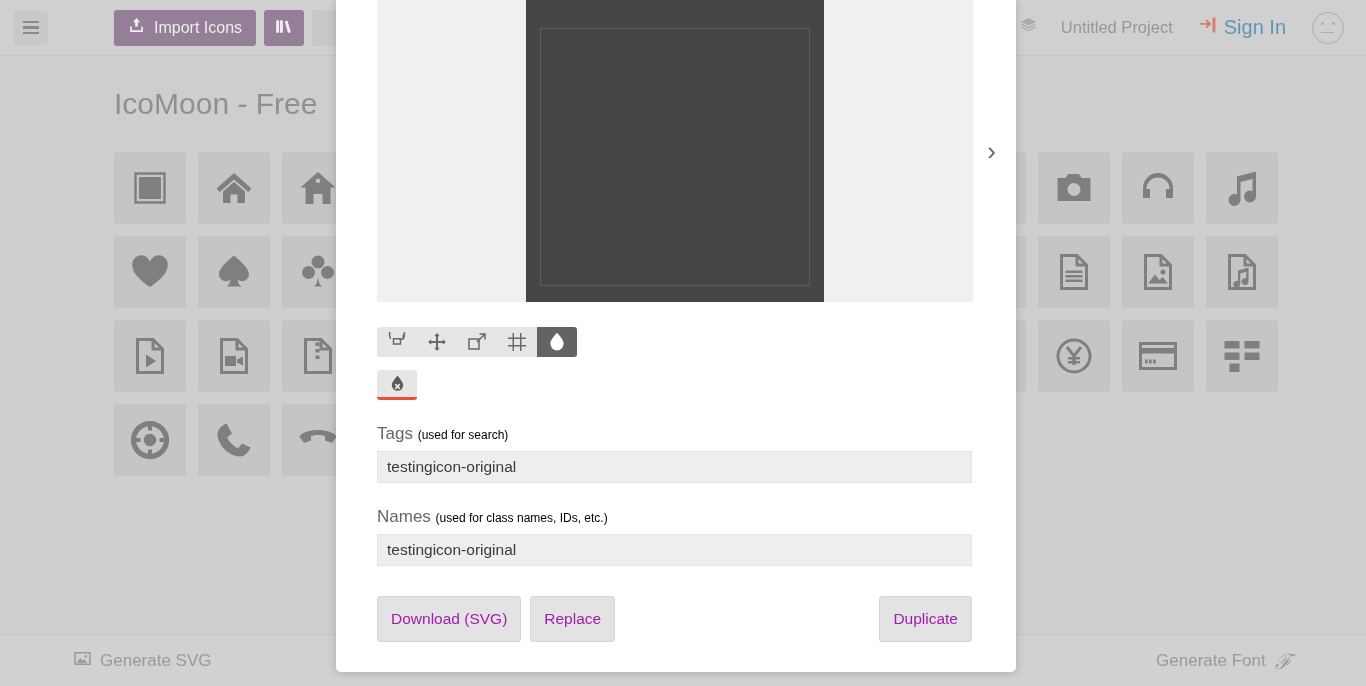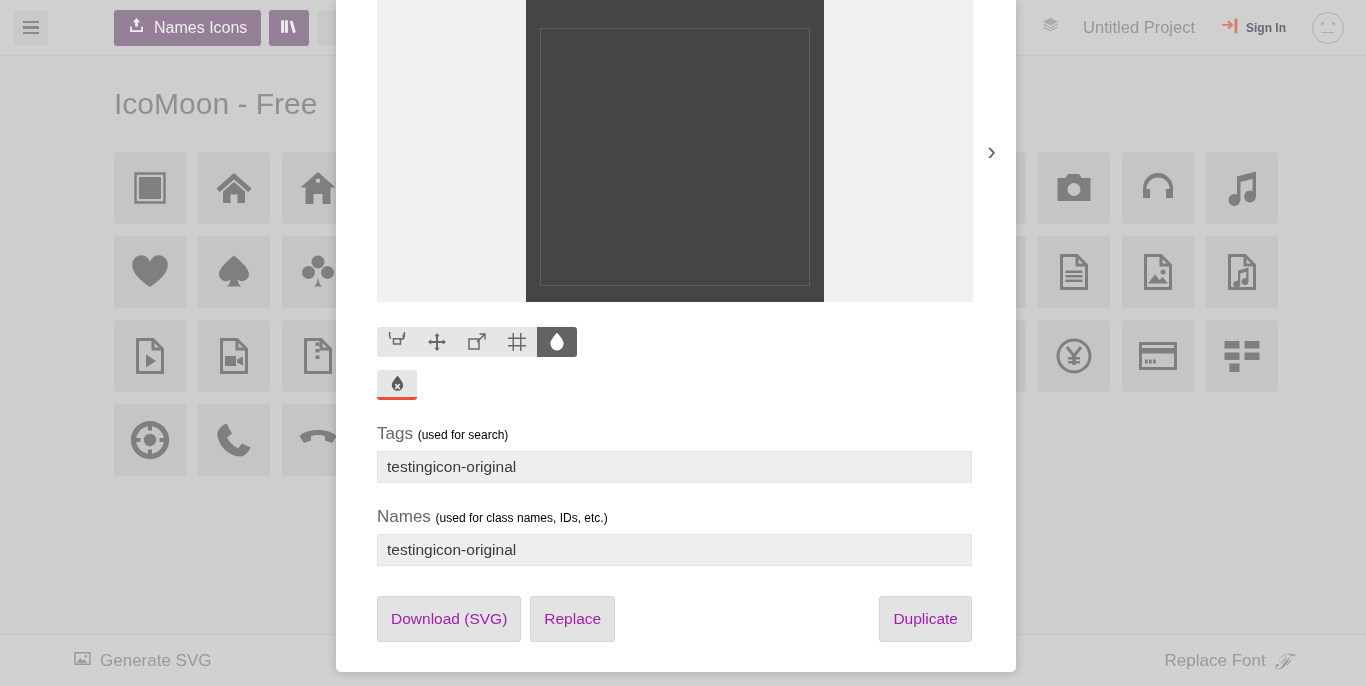--- a/index.html
+++ b/index.html
@@ -48,21 +48,21 @@
   .topbar-right {
     margin-left: auto; display: flex; align-items: center; gap: 26px;
     padding-right: 8px;
   }
   .proj {
     display:flex; align-items:center; gap: 24px;
     color: #6a6a6a; font-size: 16.5px; cursor: pointer;
   }
   .signin {
     display:flex; align-items:center; gap: 7px;
-    color: #0f172a; font-size: 12px; cursor: pointer; font-weight: bold;
+    color: #0369a1; font-size: 20px; cursor: pointer;
   }
   .avatar {
     width: 32px; height: 32px; border-radius: 50%;
     border: 1.6px solid #909090;
     position: relative; cursor: pointer;
   }
   .avatar::before, .avatar::after {
     content:''; position:absolute; background:#909090;
   }
   .avatar::before {
@@ -264,21 +264,21 @@
     </div>
     <div class="tb-spacer"></div>
 
     <button class="btn-purple">
       <span>
         <svg width="17" height="17" viewBox="0 0 16 16" fill="#fff">
           <path d="M8 1L4.5 5h2.2v4h2.6V5h2.2L8 1z"></path>
           <path d="M2 9v5h12V9h-1.6v3.4H3.6V9H2z"></path>
         </svg>
       </span>
-      <span>Names Icons</span>
+      <span>Import Icons</span>
     </button>
 
     <button class="btn-purple square" style="margin-left:8px">
       <span>
         <svg width="18" height="18" viewBox="0 0 16 16" fill="#fff">
           <rect x="1" y="3" width="2.6" height="11"></rect>
           <rect x="4.4" y="3" width="2.6" height="11"></rect>
           <path d="M8.6 3.9l2.5-.8 3 10.4-2.5.8z"></path>
         </svg>
       </span>
@@ -672,21 +672,21 @@
       <span>
         <svg width="17" height="17" viewBox="0 0 16 16" fill="#6e6e6e">
           <rect x="1" y="2.6" width="14" height="10.8" fill="none" stroke="#6e6e6e" stroke-width="1.4"></rect>
           <circle cx="11" cy="6" r="1.2"></circle>
           <path d="M2.4 12l3.4-4.4 2.2 2.6 1.4-1.4 3 3.2H2.4z"></path>
         </svg>
       </span>
       <span>Generate SVG</span>
     </div>
     <div class="gen-right">
-      <span>Replace Font</span>
+      <span>Generate Font</span>
       <span class="gen-f">ℱ</span>
     </div>
   </div>
 
   <div class="modal-scrim"></div>
 </div>
 
 <div class="modal">
 
 

